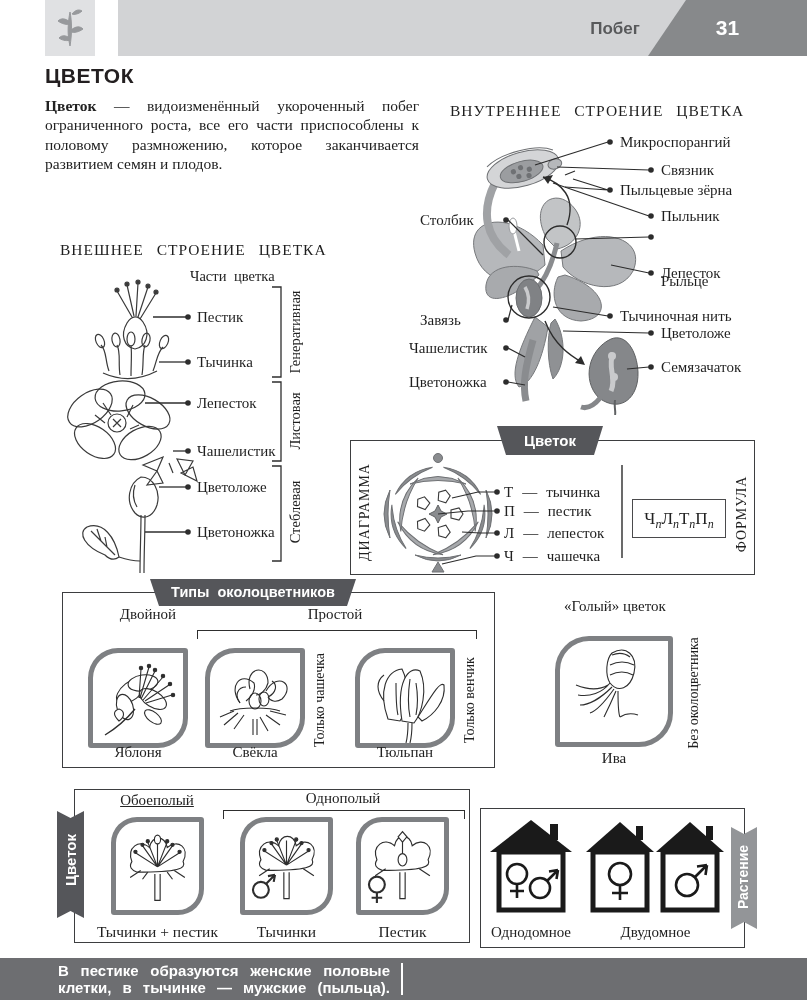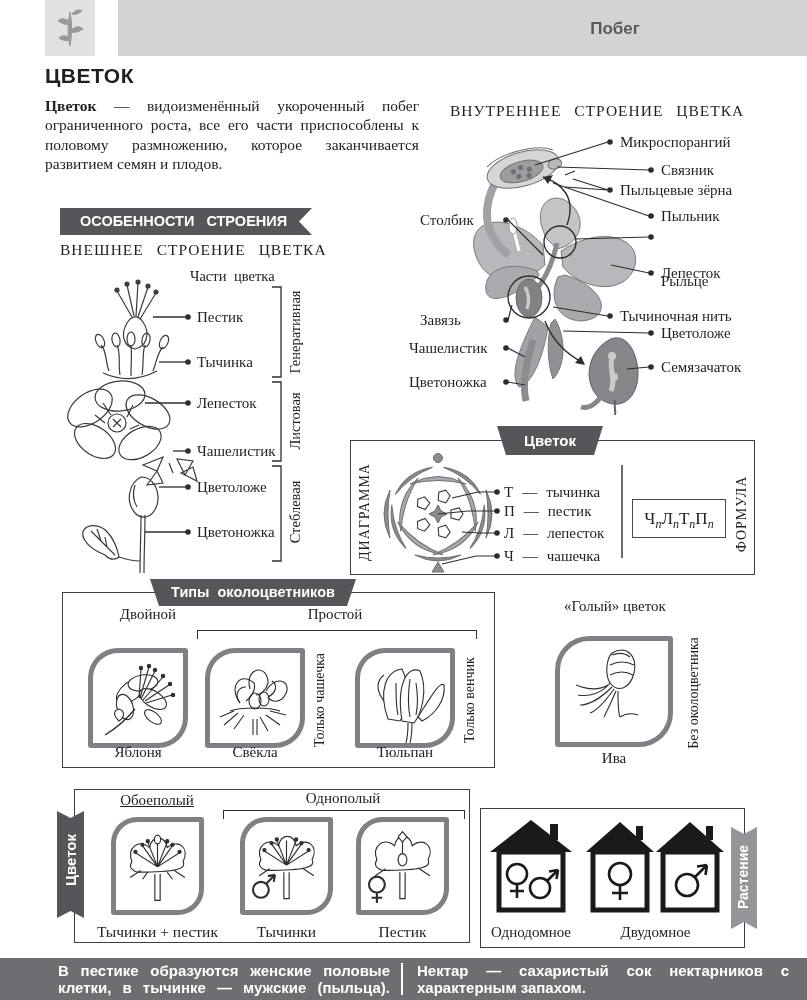--- a/index.html
+++ b/index.html
@@ -63,25 +63,25 @@
         <path d="M25,12 C23,22 22,34 25,46 C27,34 27,22 25,12 Z"></path>
         <path d="M25,22 C20,18 16,18 13,21 C17,24 22,25 25,24 Z"></path>
         <path d="M26,30 C31,26 35,26 38,29 C34,32 29,33 26,32 Z"></path>
         <path d="M25,38 C20,35 17,35 14,38 C18,41 23,41 25,40 Z"></path>
         <path d="M27,14 C30,10 34,9 37,11 C34,14 29,15 27,14 Z"></path>
       </g>
     </svg>
   </div>
   <div class="abs hdr-bar"></div>
   <div class="abs hdr-chapter sans">Побег</div>
+  <div class="abs pagenum sans">31</div>
 
   <div class="abs page-title sans">ЦВЕТОК</div>
   <div class="abs intro"><b>Цветок</b><span> — видоизменённый укороченный побег ограниченного роста, все его части приспособлены к половому размножению, которое заканчивается развитием семян и плодов.</span></div>
 
-  <div class="abs banner banner-notch features-banner">ОСОБЕННОСТИ СТРОЕНИЯ</div>
 
   <div class="abs sec-head" style="left:60px;top:241px;">ВНЕШНЕЕ СТРОЕНИЕ ЦВЕТКА</div>
   <div class="abs small-head" style="left:190px;top:268px;">Части цветка</div>
 
   <svg class="abs" style="left:45px;top:265px;" width="295" height="310" viewBox="0 0 295 310">
     <g stroke="#3a3a3a" fill="none" stroke-width="1.2">
 
       <path d="M82,58 C75,70 79,82 90,84 C101,82 106,69 98,57 C93,50 87,50 82,58 Z"></path>
       <path d="M87,52 L72,26 M89,51 L82,20 M91,51 L93,18 M93,52 L103,22 M95,54 L111,28"></path>
       <circle cx="72" cy="25" r="2" fill="#3a3a3a"></circle>
@@ -493,15 +493,14 @@
 
   <div class="abs ctr" style="left:476px;top:924px;width:110px;font-size:15px;">Однодомное</div>
   <div class="abs ctr" style="left:593px;top:924px;width:125px;font-size:15px;">Двудомное</div>
 
   <div class="abs ribbon-v" style="left:731px;top:827px;width:26px;height:102px;background:#939598;"></div>
   <div class="rot sansw" style="left:735px;top:921px;width:88px;font-size:14px;">Растение</div>
 
   <div class="abs footer-bar"></div>
   <div class="footer-text jall" style="left:58px;top:962px;width:332px;">В пестике образуются женские половые клетки, в тычинке — мужские (пыльца).</div>
   <div class="abs footer-div"></div>
-  <div class="footer-text" style="left:417px;top:962px;width:372px;">Нектар — сахаристый сок нектарников с характерным запахом.</div>
 
 </div>
 
 </body></html>

